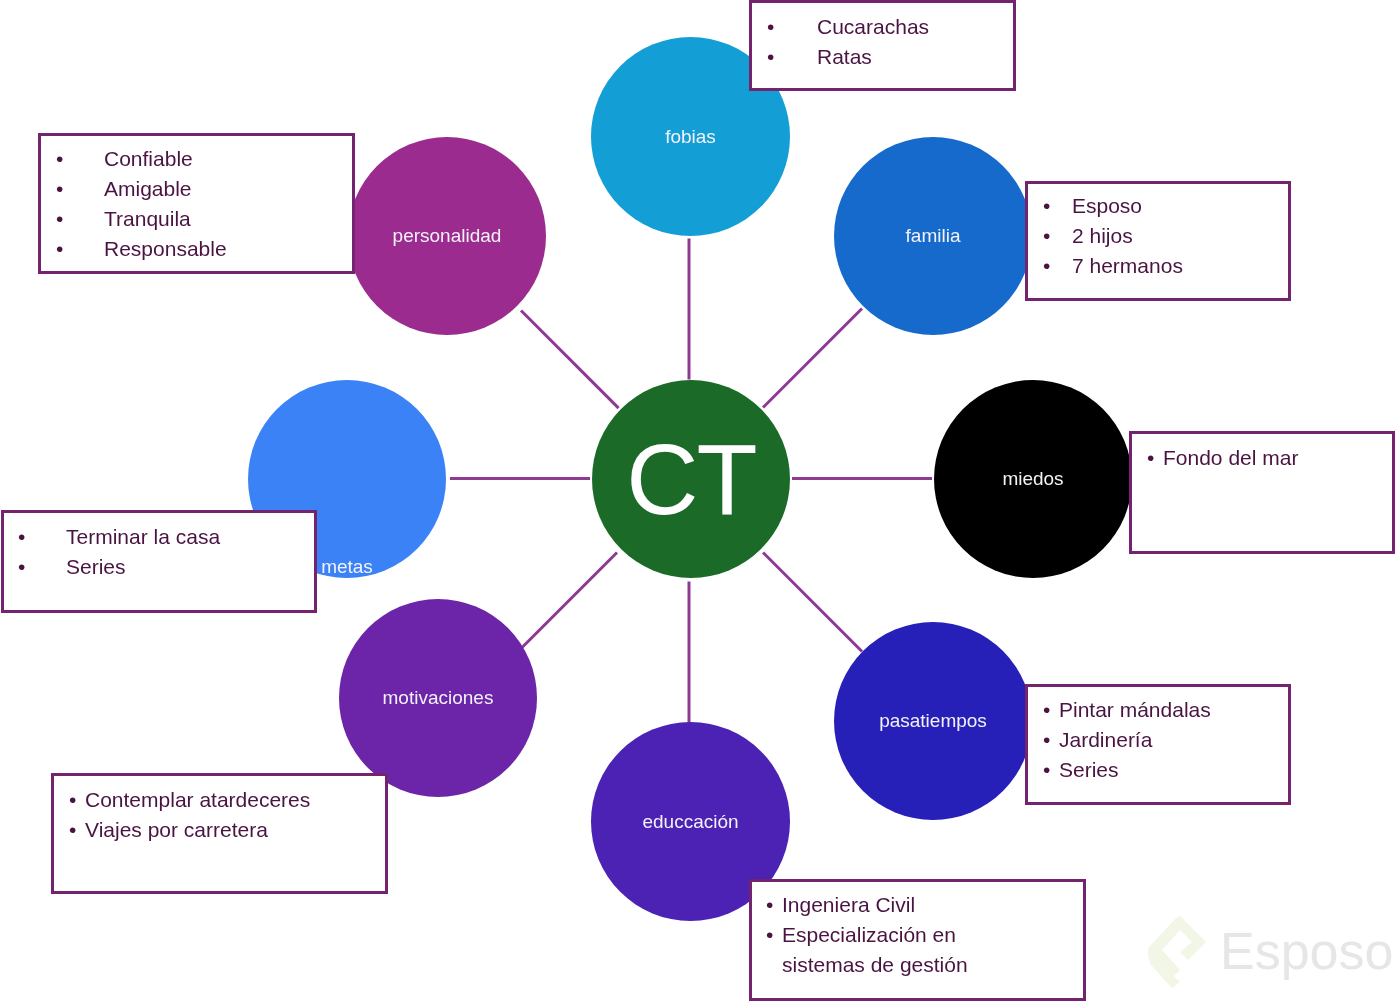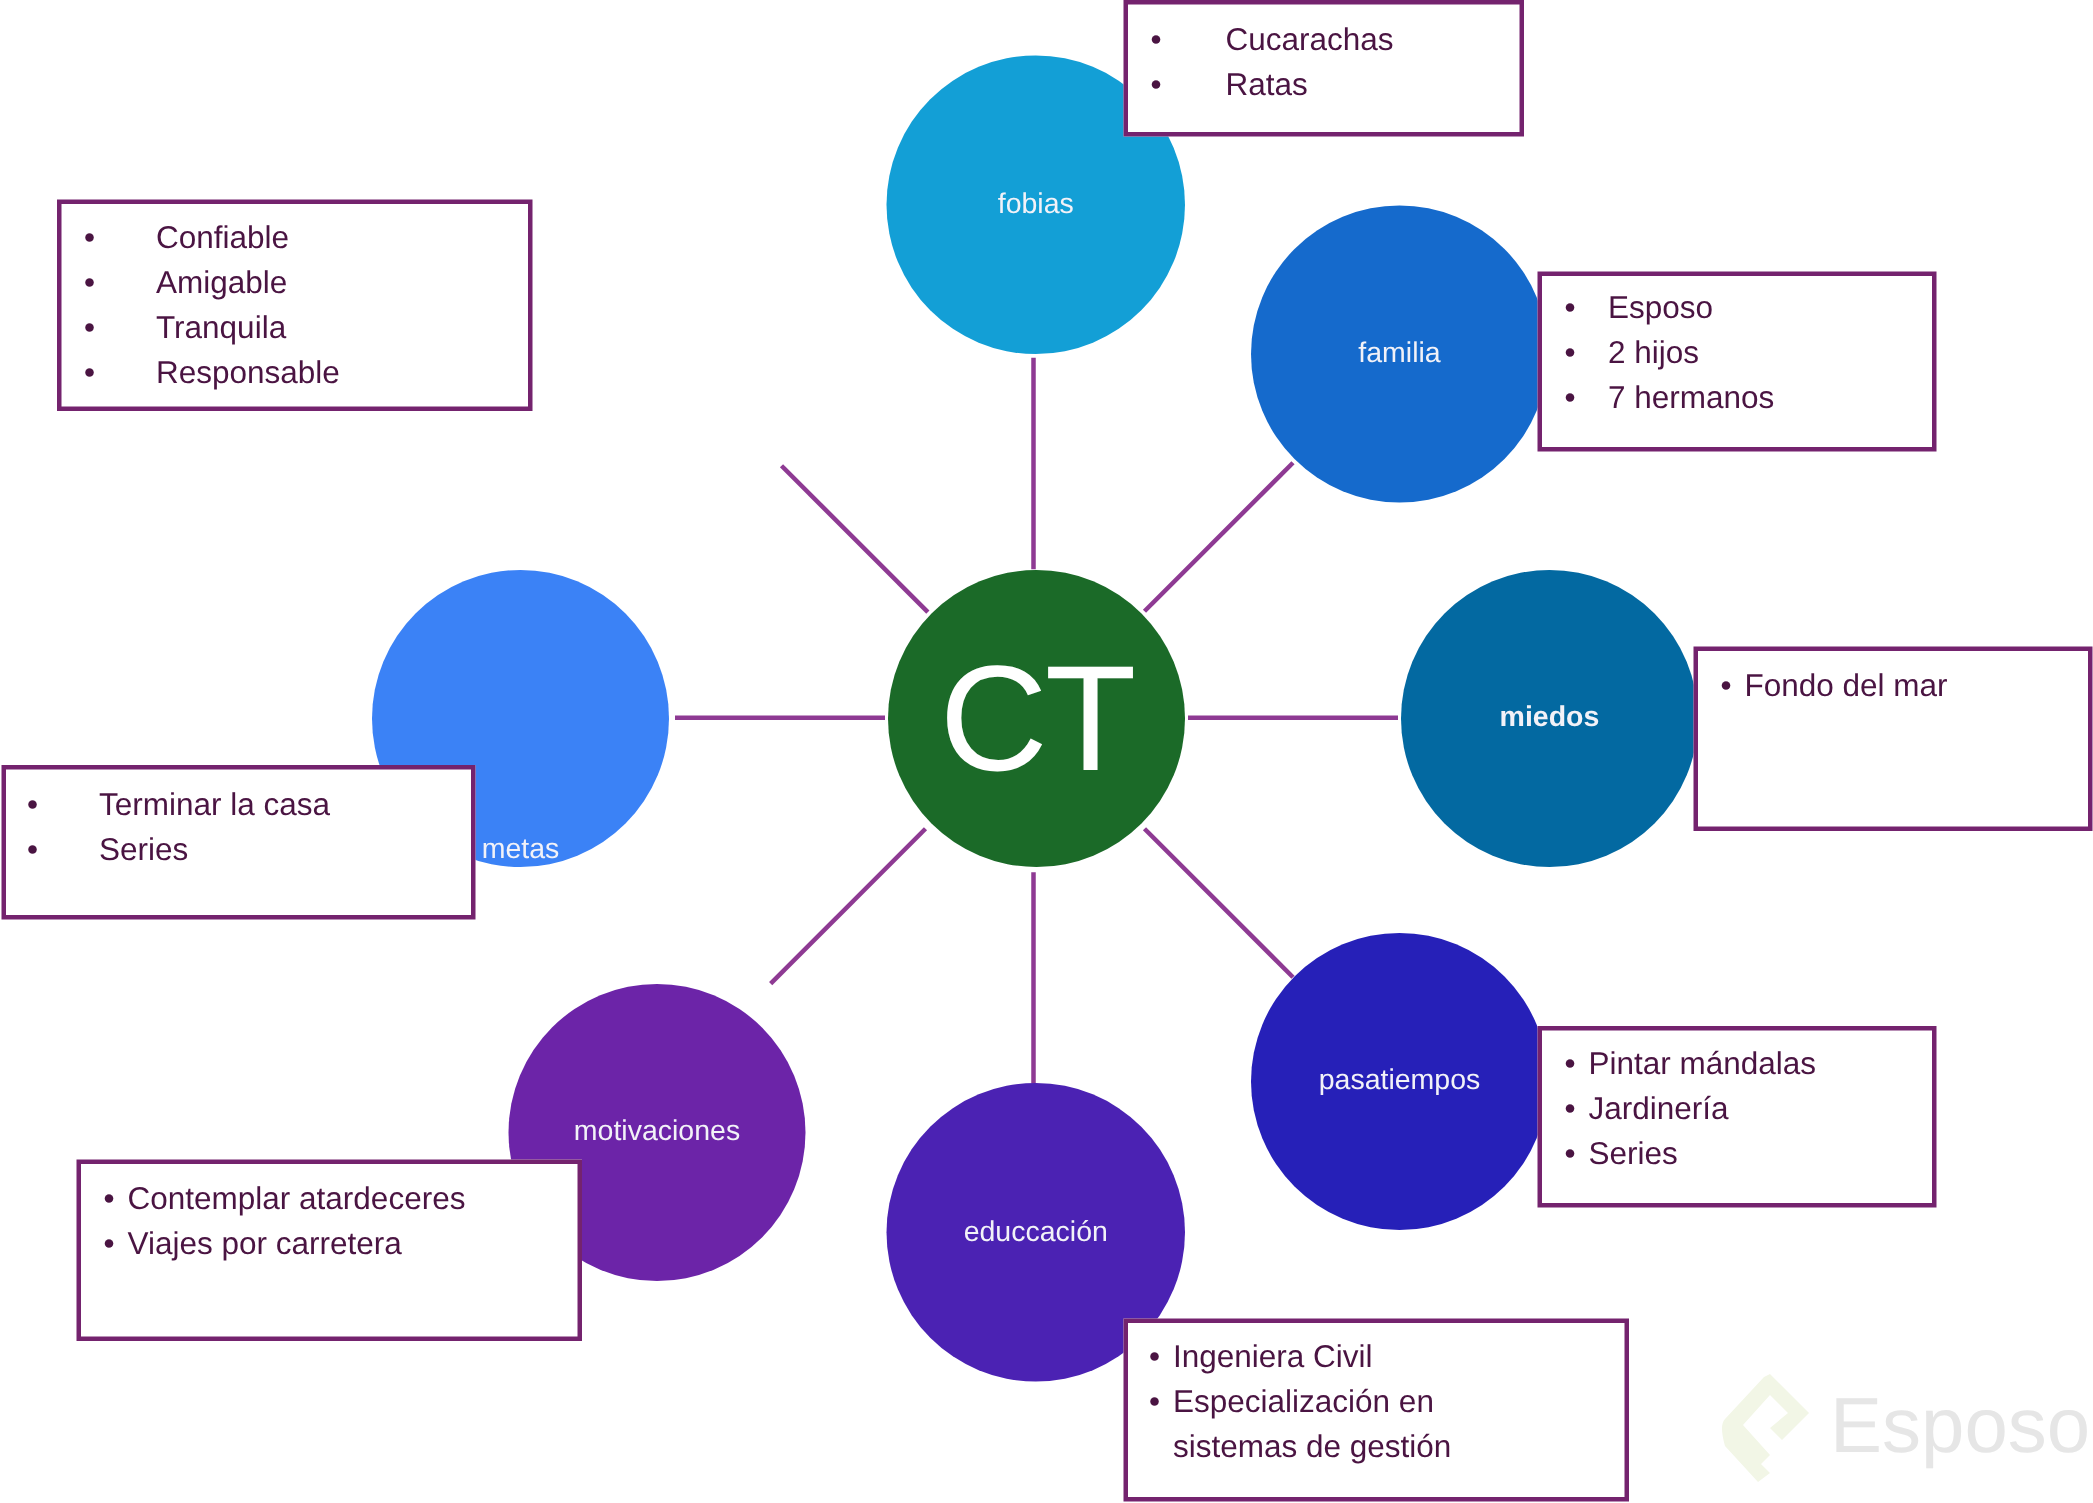--- a/index.html
+++ b/index.html
@@ -38,34 +38,37 @@
   <div class="node" style="left: 591px; top: 37px; width: 199px; height: 199px; background: rgb(19, 159, 214);">
     <span>fobias</span>
   </div>
 
   <div class="node center" style="left: 592px; top: 380px; width: 198px; height: 198px; background: rgb(27, 106, 40);">
     <span>CT</span>
   </div>
   <div class="node" style="left: 834px; top: 137px; width: 198px; height: 198px; background: rgb(21, 106, 204);">
     <span>familia</span>
   </div>
-  <div class="node" style="left: 934px; top: 380px; width: 198px; height: 198px; background: #0369a1; font-weight: bold;">
+  <div class="node" style="left: 934px; top: 380px; width: 198px; height: 198px; background: #000000;">
     <span>miedos</span>
   </div>
   <div class="node" style="left: 834px; top: 622px; width: 198px; height: 198px; background: rgb(38, 32, 184);">
     <span>pasatiempos</span>
   </div>
   <div class="node" style="left: 591px; top: 722px; width: 199px; height: 199px; background: rgb(75, 34, 179);">
     <span>educcación</span>
   </div>
-  <div class="node" style="left: 339px; top: 656px; width: 198px; height: 198px; background: rgb(108, 36, 168);">
+  <div class="node" style="left: 339px; top: 599px; width: 198px; height: 198px; background: rgb(108, 36, 168);">
     <span>motivaciones</span>
   </div>
   <div class="node" style="left: 248px; top: 380px; width: 198px; height: 198px; background: #3b82f6; align-items: flex-end;">
     <span>metas</span>
+  </div>
+  <div class="node" style="left: 348px; top: 137px; width: 198px; height: 198px; background: rgb(155, 43, 142);">
+    <span>personalidad</span>
   </div>
 
   <div class="box wide" style="left: 749px; top: 0px; width: 267px; height: 91px; padding: 9px 0px 0px 15px; border-color: rgb(116, 35, 110);">
     <ul>
       <li><span class="bullet">•</span><span>Cucarachas</span></li>
       <li><span class="bullet">•</span><span>Ratas</span></li>
     </ul>
   </div>
 
   <div class="box tight" style="left: 1025px; top: 181px; width: 266px; height: 120px; padding: 7px 0px 0px 15px; border-color: rgb(116, 35, 110);">

